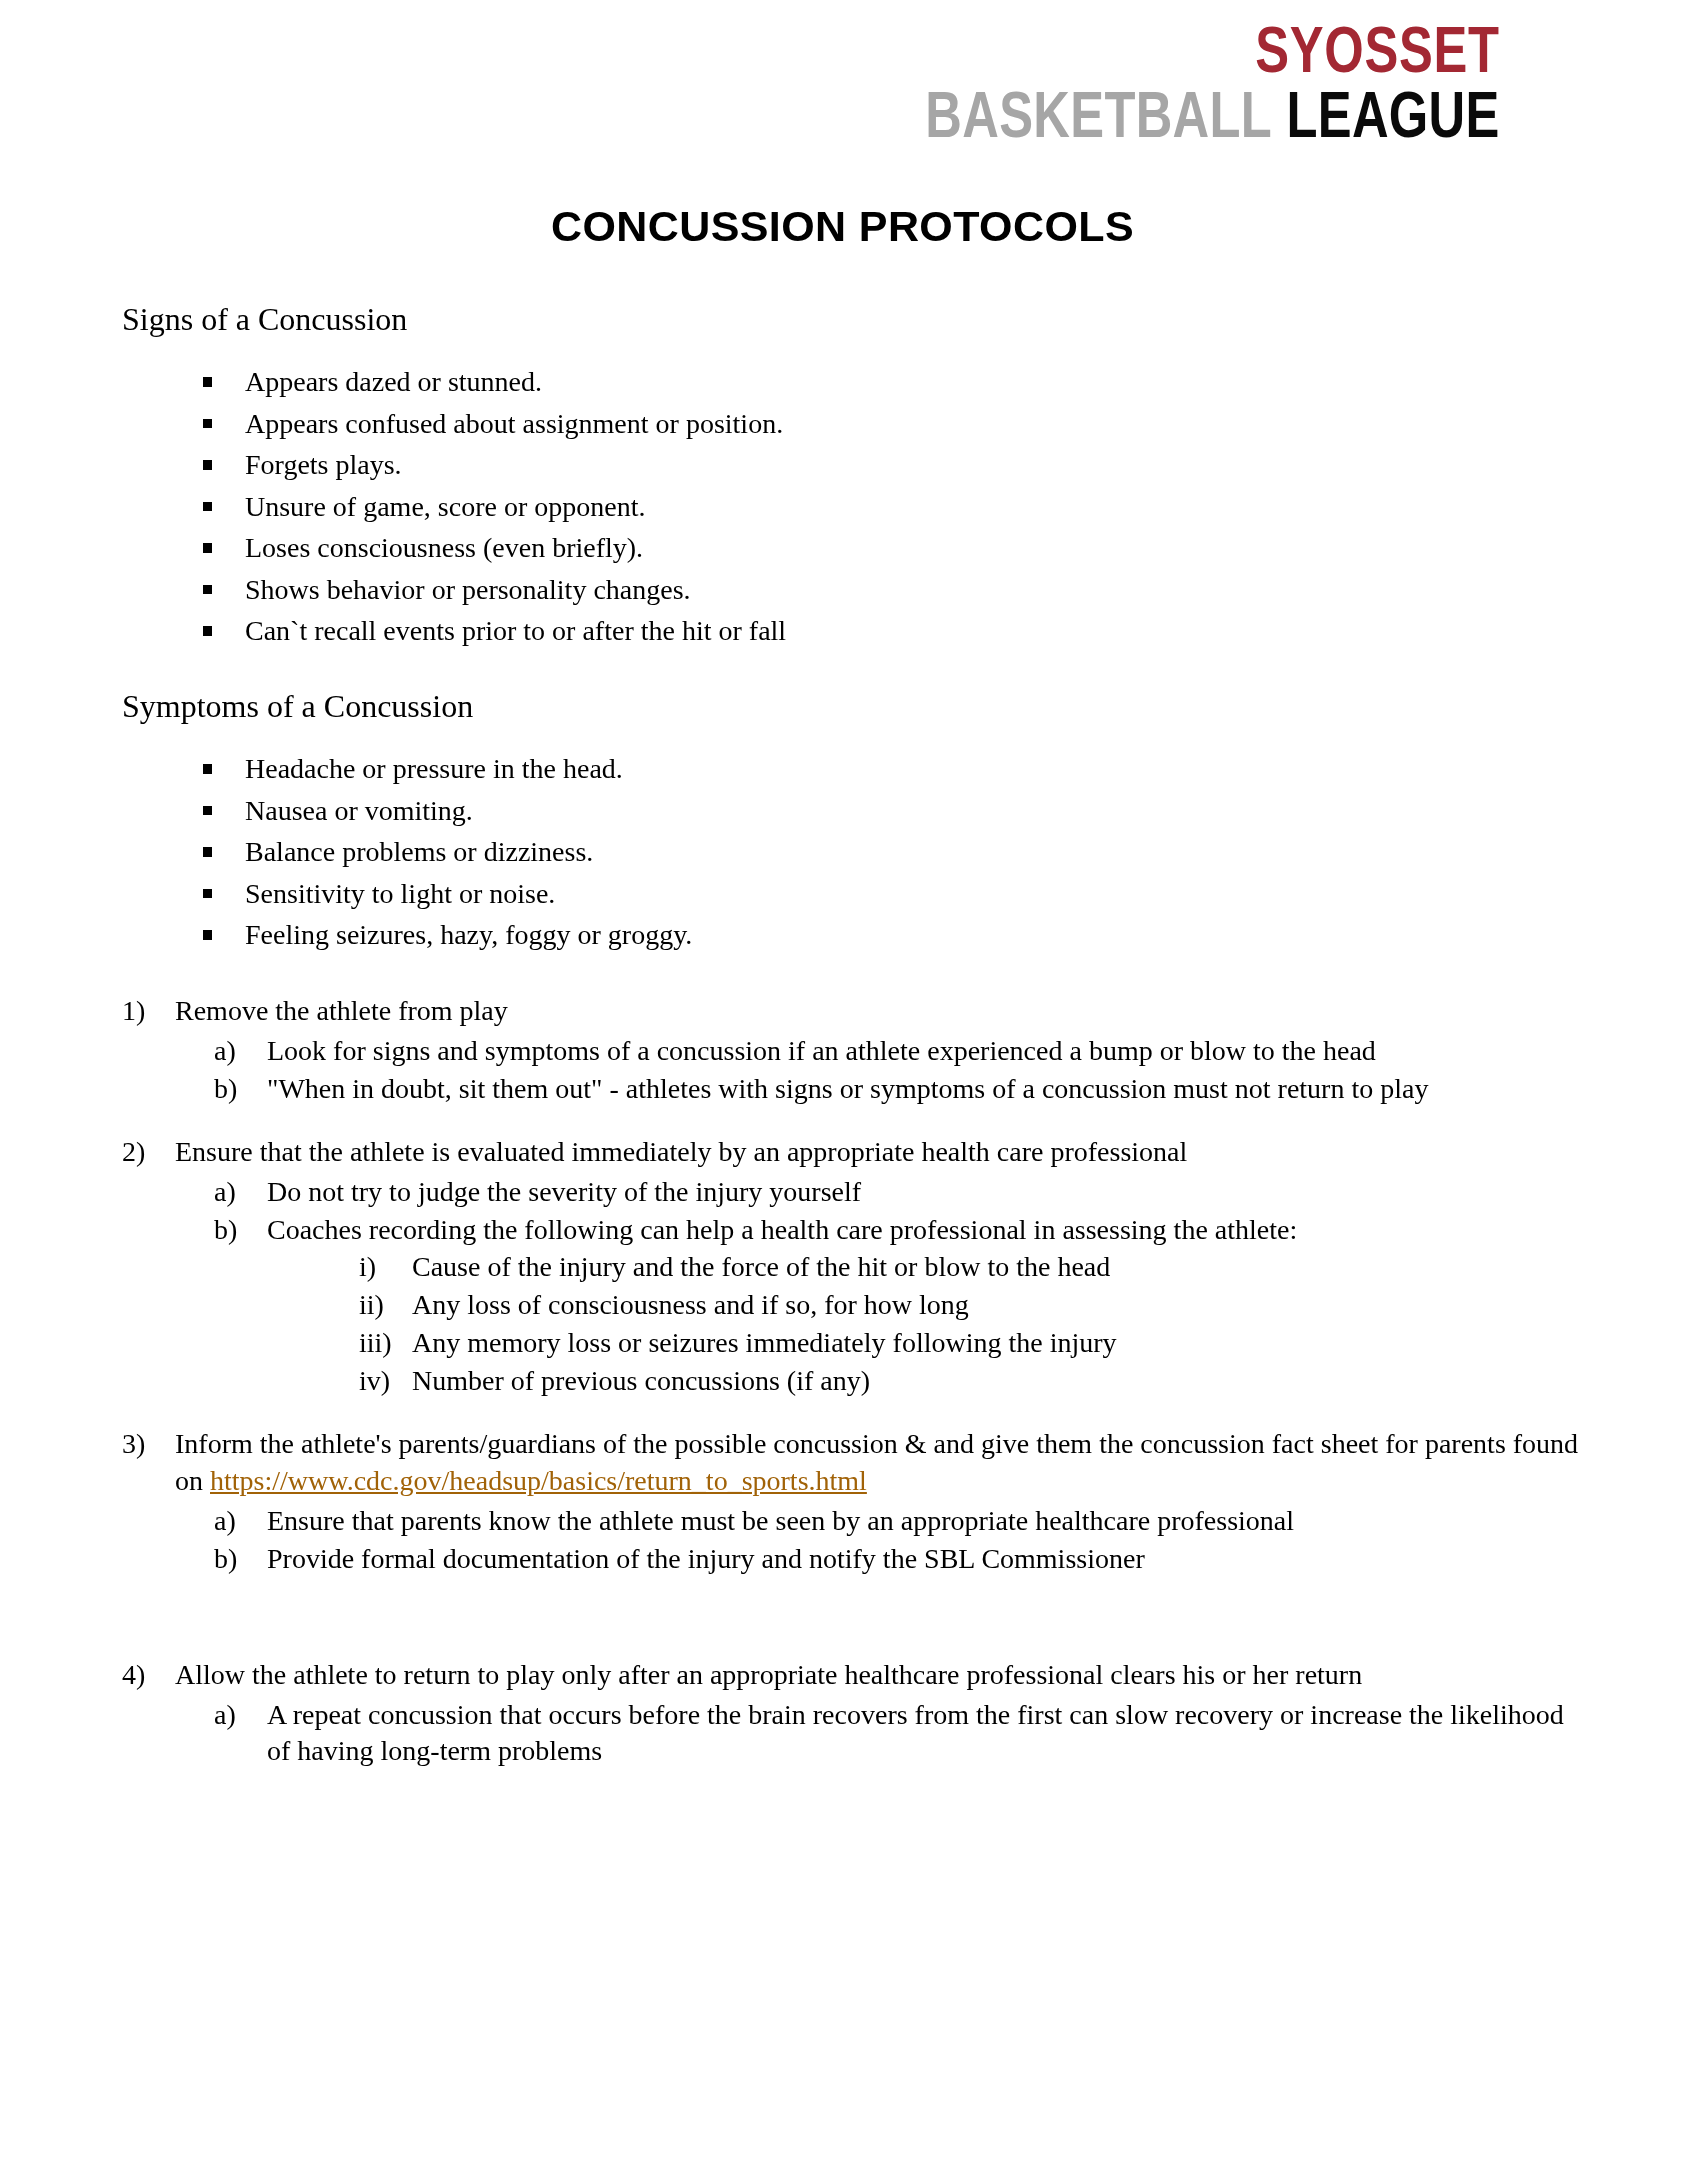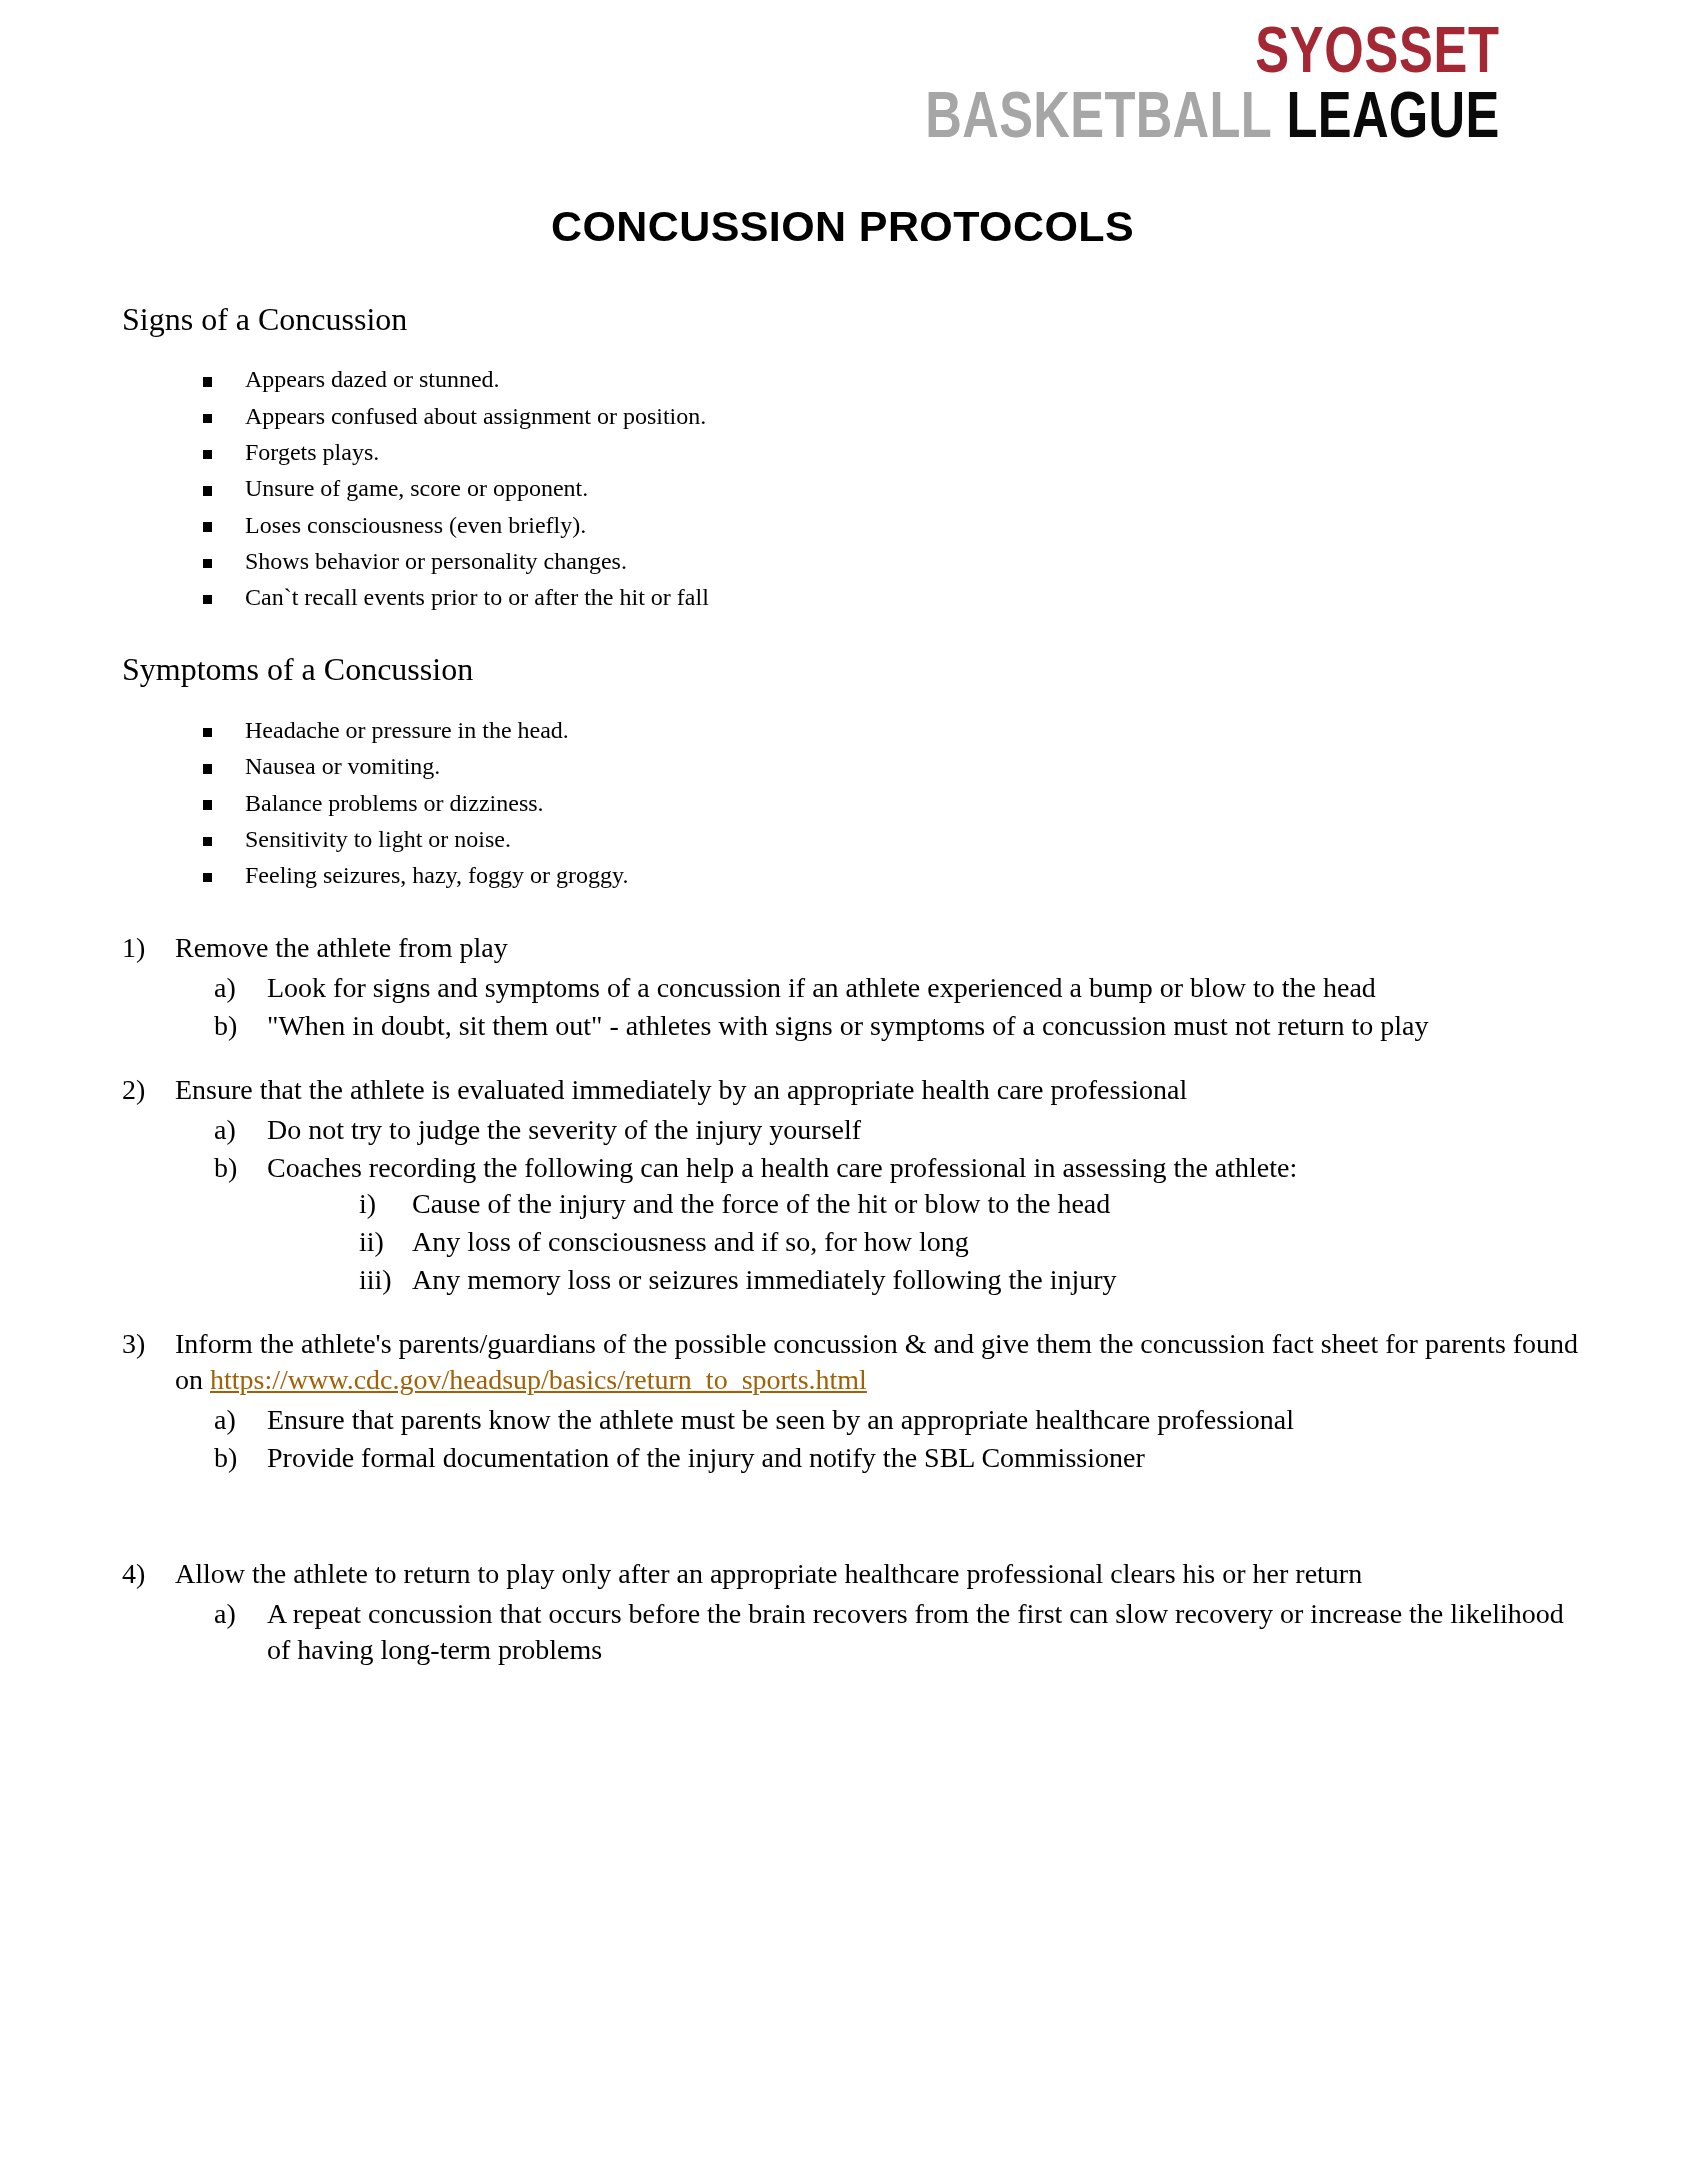--- a/index.html
+++ b/index.html
@@ -84,21 +84,21 @@
   
   ul.sq-list {
     list-style: none;
     margin: 24px 0 0 0;
     padding: 0 0 0 81px;
   }
   ul.sq-list li {
     position: relative;
     padding-left: 42px;
     margin: 0 0 5.1px 0;
-    font-size: 24px;
+    font-size: 28px;
     line-height: 1.30;
   }
   ul.sq-list li .sq-bullet {
     position: absolute;
     left: 0;
     top: 12.8px;
     width: 9.4px;
     height: 9.4px;
     background: #000;
     display: block;
@@ -245,20 +245,24 @@
               <span>Cause of the injury and the force of the hit or blow to the head</span>
             </div>
             <div class="roman-item">
               <span class="marker">ii)</span>
               <span>Any loss of consciousness and if so, for how long</span>
             </div>
             <div class="roman-item">
               <span class="marker">iii)</span>
               <span>Any memory loss or seizures immediately following the injury</span>
             </div>
+            <div class="roman-item">
+              <span class="marker">iv)</span>
+              <span>Number of previous concussions (if any)</span>
+            </div>
           </div>
         </div>
       </div>
 
       <div class="item-spacer-sm"></div>
 
       <div class="num-item">
         <span class="marker">3)</span>
         <span class="txt"><span>Inform the athlete's parents/guardians of the possible concussion &amp; and give them the concussion fact sheet for parents found on </span><a class="url-link" href="#">https://www.cdc.gov/headsup/basics/return_to_sports.html</a></span>
       </div>

